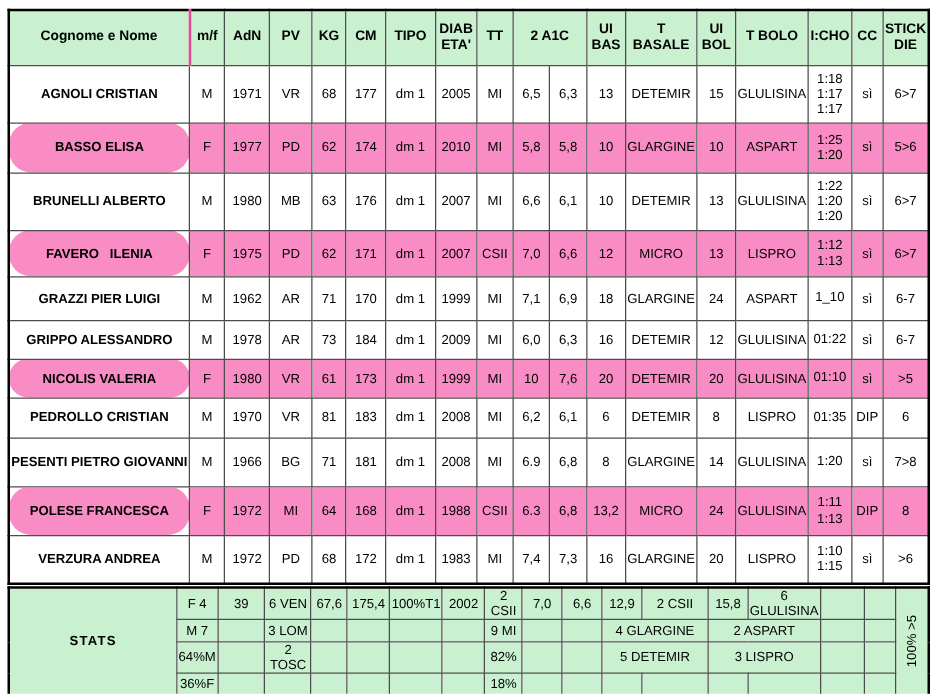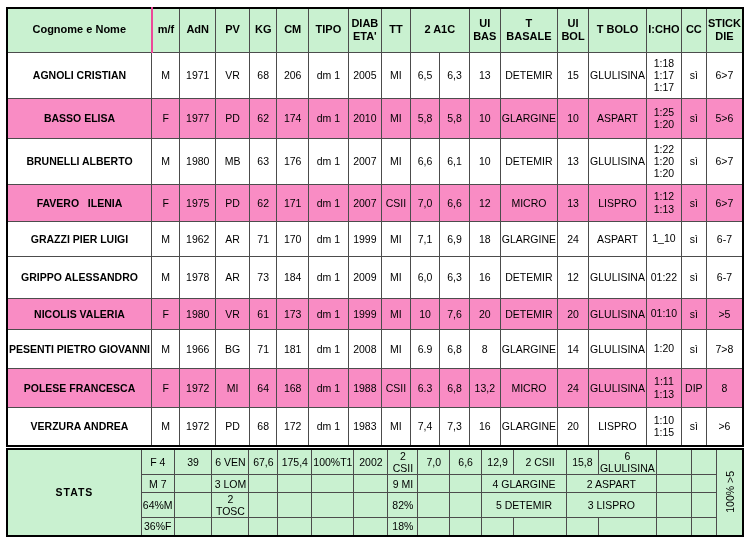--- a/index.html
+++ b/index.html
@@ -7,21 +7,21 @@
   .page{padding:7px 6px 0 6px;}
   table{border-collapse:collapse;table-layout:fixed;}
   .main, .stats{border:2px solid #000;}
   .stats{margin-top:1px;}
   .main td,.main th,.stats td{
     border:1px solid #4c4c4c;text-align:center;vertical-align:middle;
     font-size:10.5px;padding:0 1px;overflow:hidden;}
   .main th{background:var(--green,#c9f1d0);font-weight:700;white-space:pre-line;
     font-size:11px;line-height:1.25;}
   .name-cell{text-align:left;font-weight:700;padding-left:4px;white-space:pre;
-    border-right:2px solid #262626;}
+    border-right:2px solid #262626;border-radius:18px;}
   th.first{border-right:2px solid #ec4899;}
   .pink td{background:var(--pink,#f98cc4);}
   .icho{white-space:pre-line;line-height:1.15;font-size:10px;}
   .stats td{background:var(--green,#c9f1d0);}
   .stats-label{font-size:27px;font-weight:700;text-align:center;
     border-right:2px solid #262626;letter-spacing:1px;}
   .rot{writing-mode:vertical-rl;transform:rotate(180deg);margin:0 auto;
     font-size:10.5px;white-space:nowrap;}
 </style>
 </head>
@@ -74,21 +74,21 @@
 DIE</th>
         </tr>
     </thead>
     <tbody id="patients-body">
         <tr style="height: 46px;">
           <td class="name-cell">AGNOLI CRISTIAN</td>
           <td>M</td>
           <td>1971</td>
           <td>VR</td>
           <td>68</td>
-          <td>206</td>
+          <td>177</td>
           <td>dm 1</td>
           <td>2005</td>
           <td>MI</td>
           <td>6,5</td>
           <td>6,3</td>
           <td>13</td>
           <td>DETEMIR</td>
           <td>15</td>
           <td>GLULISINA</td>
           <td class="icho">1:18
@@ -174,21 +174,21 @@
           <td>7,1</td>
           <td>6,9</td>
           <td>18</td>
           <td>GLARGINE</td>
           <td>24</td>
           <td>ASPART</td>
           <td class="icho">1_10</td>
           <td>sì</td>
           <td>6-7</td>
         </tr>
-        <tr style="height: 42px;">
+        <tr style="height: 31px;">
           <td class="name-cell">GRIPPO ALESSANDRO</td>
           <td>M</td>
           <td>1978</td>
           <td>AR</td>
           <td>73</td>
           <td>184</td>
           <td>dm 1</td>
           <td>2009</td>
           <td>MI</td>
           <td>6,0</td>
@@ -213,20 +213,40 @@
           <td>MI</td>
           <td>10</td>
           <td>7,6</td>
           <td>20</td>
           <td>DETEMIR</td>
           <td>20</td>
           <td>GLULISINA</td>
           <td class="icho">01:10</td>
           <td>sì</td>
           <td>&gt;5</td>
+        </tr>
+        <tr style="height: 32px;">
+          <td class="name-cell">PEDROLLO CRISTIAN</td>
+          <td>M</td>
+          <td>1970</td>
+          <td>VR</td>
+          <td>81</td>
+          <td>183</td>
+          <td>dm 1</td>
+          <td>2008</td>
+          <td>MI</td>
+          <td>6,2</td>
+          <td>6,1</td>
+          <td>6</td>
+          <td>DETEMIR</td>
+          <td>8</td>
+          <td>LISPRO</td>
+          <td class="icho">01:35</td>
+          <td>DIP</td>
+          <td>6</td>
         </tr>
         <tr style="height: 39px;">
           <td class="name-cell">PESENTI PIETRO GIOVANNI</td>
           <td>M</td>
           <td>1966</td>
           <td>BG</td>
           <td>71</td>
           <td>181</td>
           <td>dm 1</td>
           <td>2008</td>

